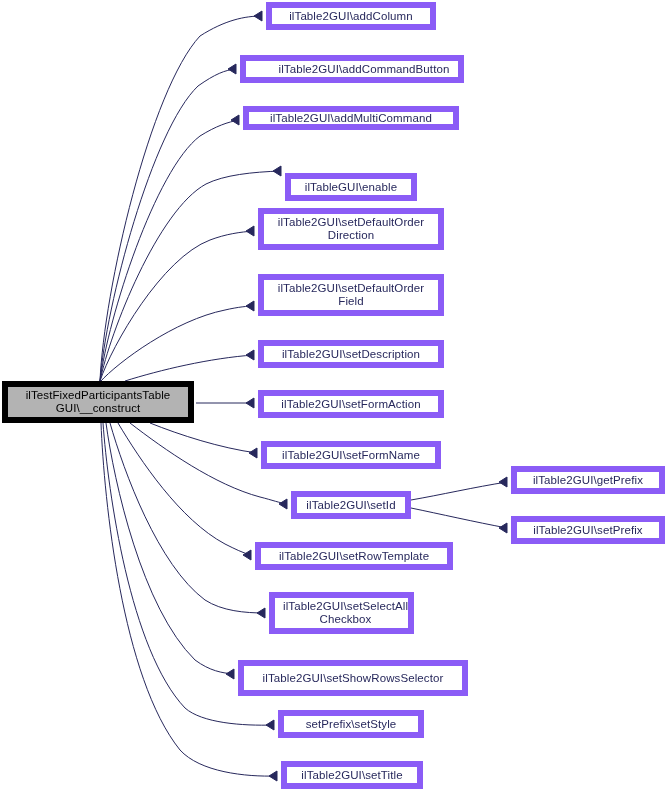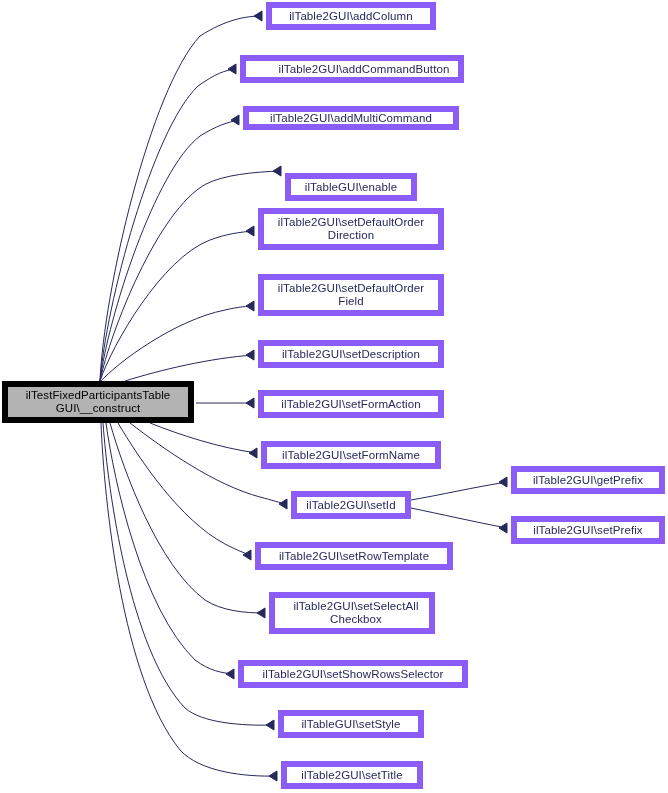--- a/index.html
+++ b/index.html
@@ -98,21 +98,21 @@
       <div class="node" style="left: 285px; top: 157px; width: 132px; height: 28px; margin-top: 16px;"><span>ilTableGUI\enable</span></div>
       <div class="node" style="left: 258px; top: 208px; width: 186px; height: 42px;"><span>ilTable2GUI\setDefaultOrder
 Direction</span></div>
       <div class="node" style="left: 258px; top: 274px; width: 186px; height: 42px;"><span>ilTable2GUI\setDefaultOrder
 Field</span></div>
       <div class="node" style="left: 258px; top: 340px; width: 186px; height: 28px;"><span>ilTable2GUI\setDescription</span></div>
       <div class="node" style="left: 258px; top: 390px; width: 186px; height: 28px;"><span>ilTable2GUI\setFormAction</span></div>
       <div class="node" style="left: 261px; top: 441px; width: 180px; height: 28px;"><span>ilTable2GUI\setFormName</span></div>
       <div class="node" style="left: 291px; top: 491px; width: 120px; height: 28px;"><span>ilTable2GUI\setId</span></div>
       <div class="node" style="left: 255px; top: 542px; width: 198px; height: 28px;"><span>ilTable2GUI\setRowTemplate</span></div>
-      <div class="node" style="left: 269px; top: 592px; width: 166px; height: 42px; padding-left: 8px;"><span>ilTable2GUI\setSelectAll
+      <div class="node" style="left: 269px; top: 592px; width: 145px; height: 42px; padding-left: 8px;"><span>ilTable2GUI\setSelectAll
 Checkbox</span></div>
-      <div class="node" style="left: 238px; top: 660px; width: 230px; height: 28px; justify-content: flex-end;"><span>ilTable2GUI\setShowRowsSelector</span></div>
-      <div class="node" style="left: 278px; top: 710px; width: 146px; height: 28px;"><span>ilTableGUI\setStyle</span></div>
+      <div class="node" style="left: 238px; top: 660px; width: 230px; height: 36px; justify-content: flex-end;"><span>ilTable2GUI\setShowRowsSelector</span></div>
+      <div class="node" style="left: 278px; top: 710px; width: 146px; height: 28px;"><span>setPrefix\setStyle</span></div>
       <div class="node" style="left: 281px; top: 761px; width: 142px; height: 28px;"><span>ilTable2GUI\setTitle</span></div>
       <div class="node" style="left: 511px; top: 466px; width: 154px; height: 28px;"><span>ilTable2GUI\getPrefix</span></div>
       <div class="node" style="left: 511px; top: 516px; width: 154px; height: 28px;"><span>ilTable2GUI\setPrefix</span></div>
     </div>
 </div>
 
 </body></html>

